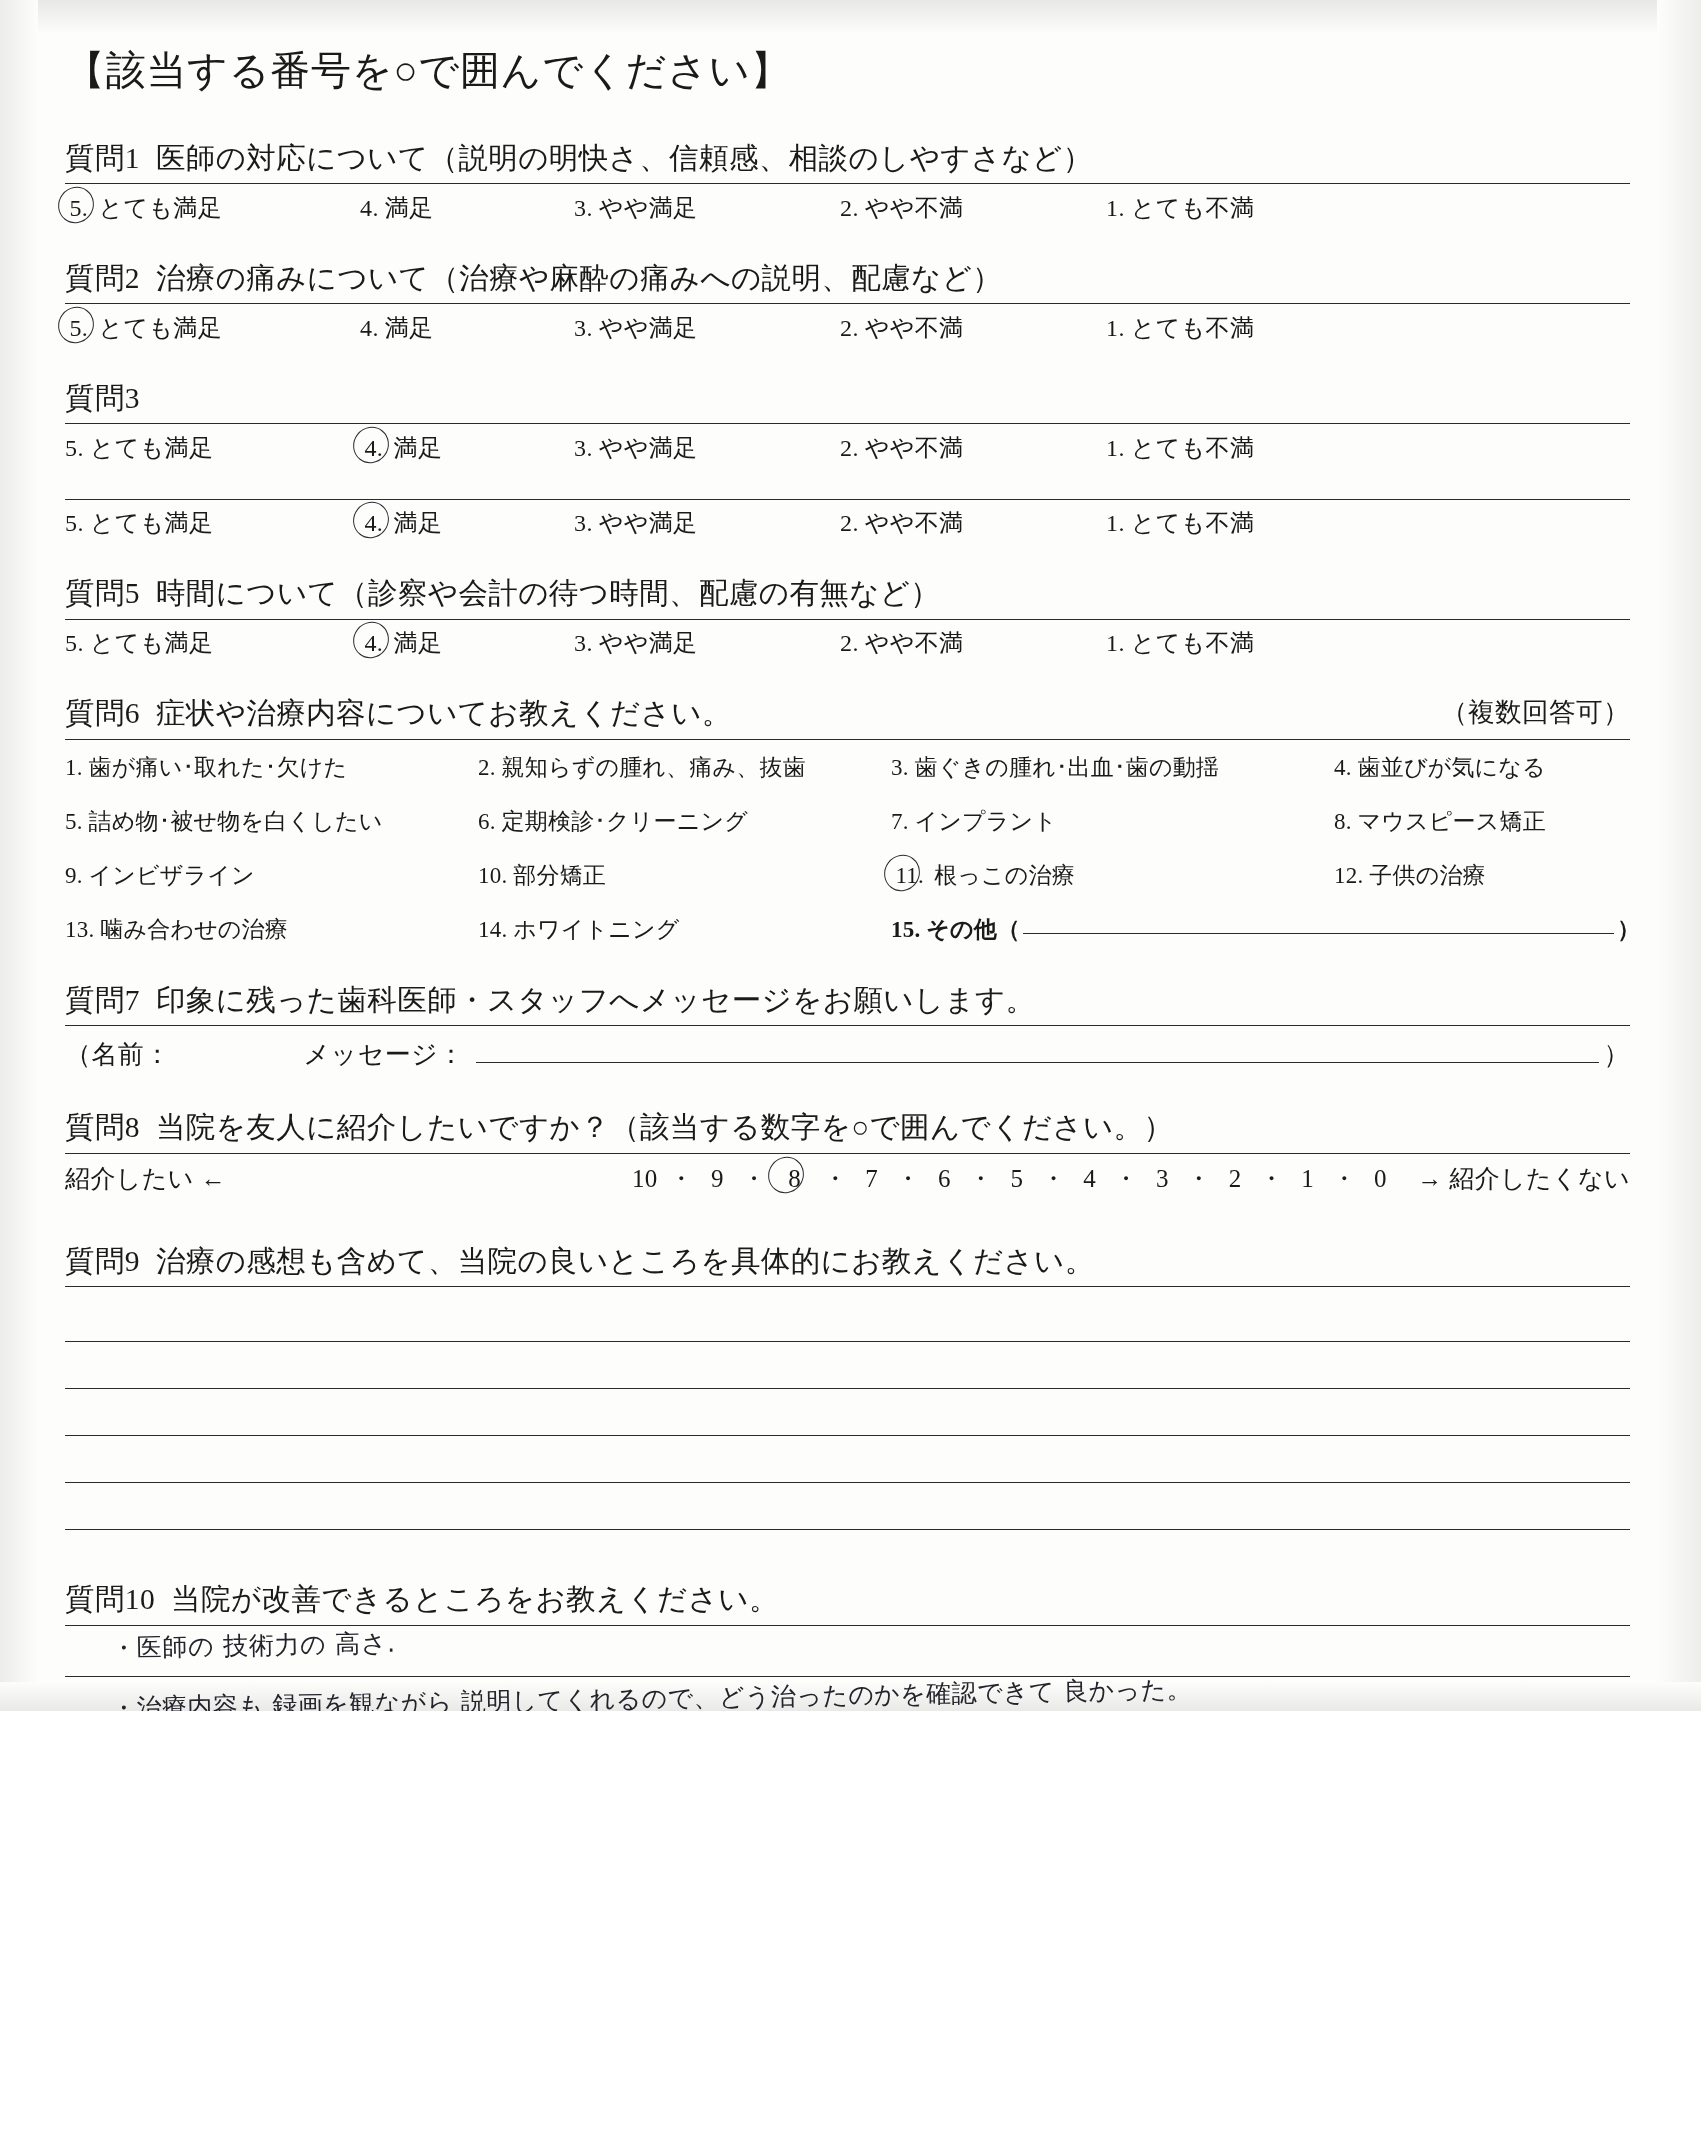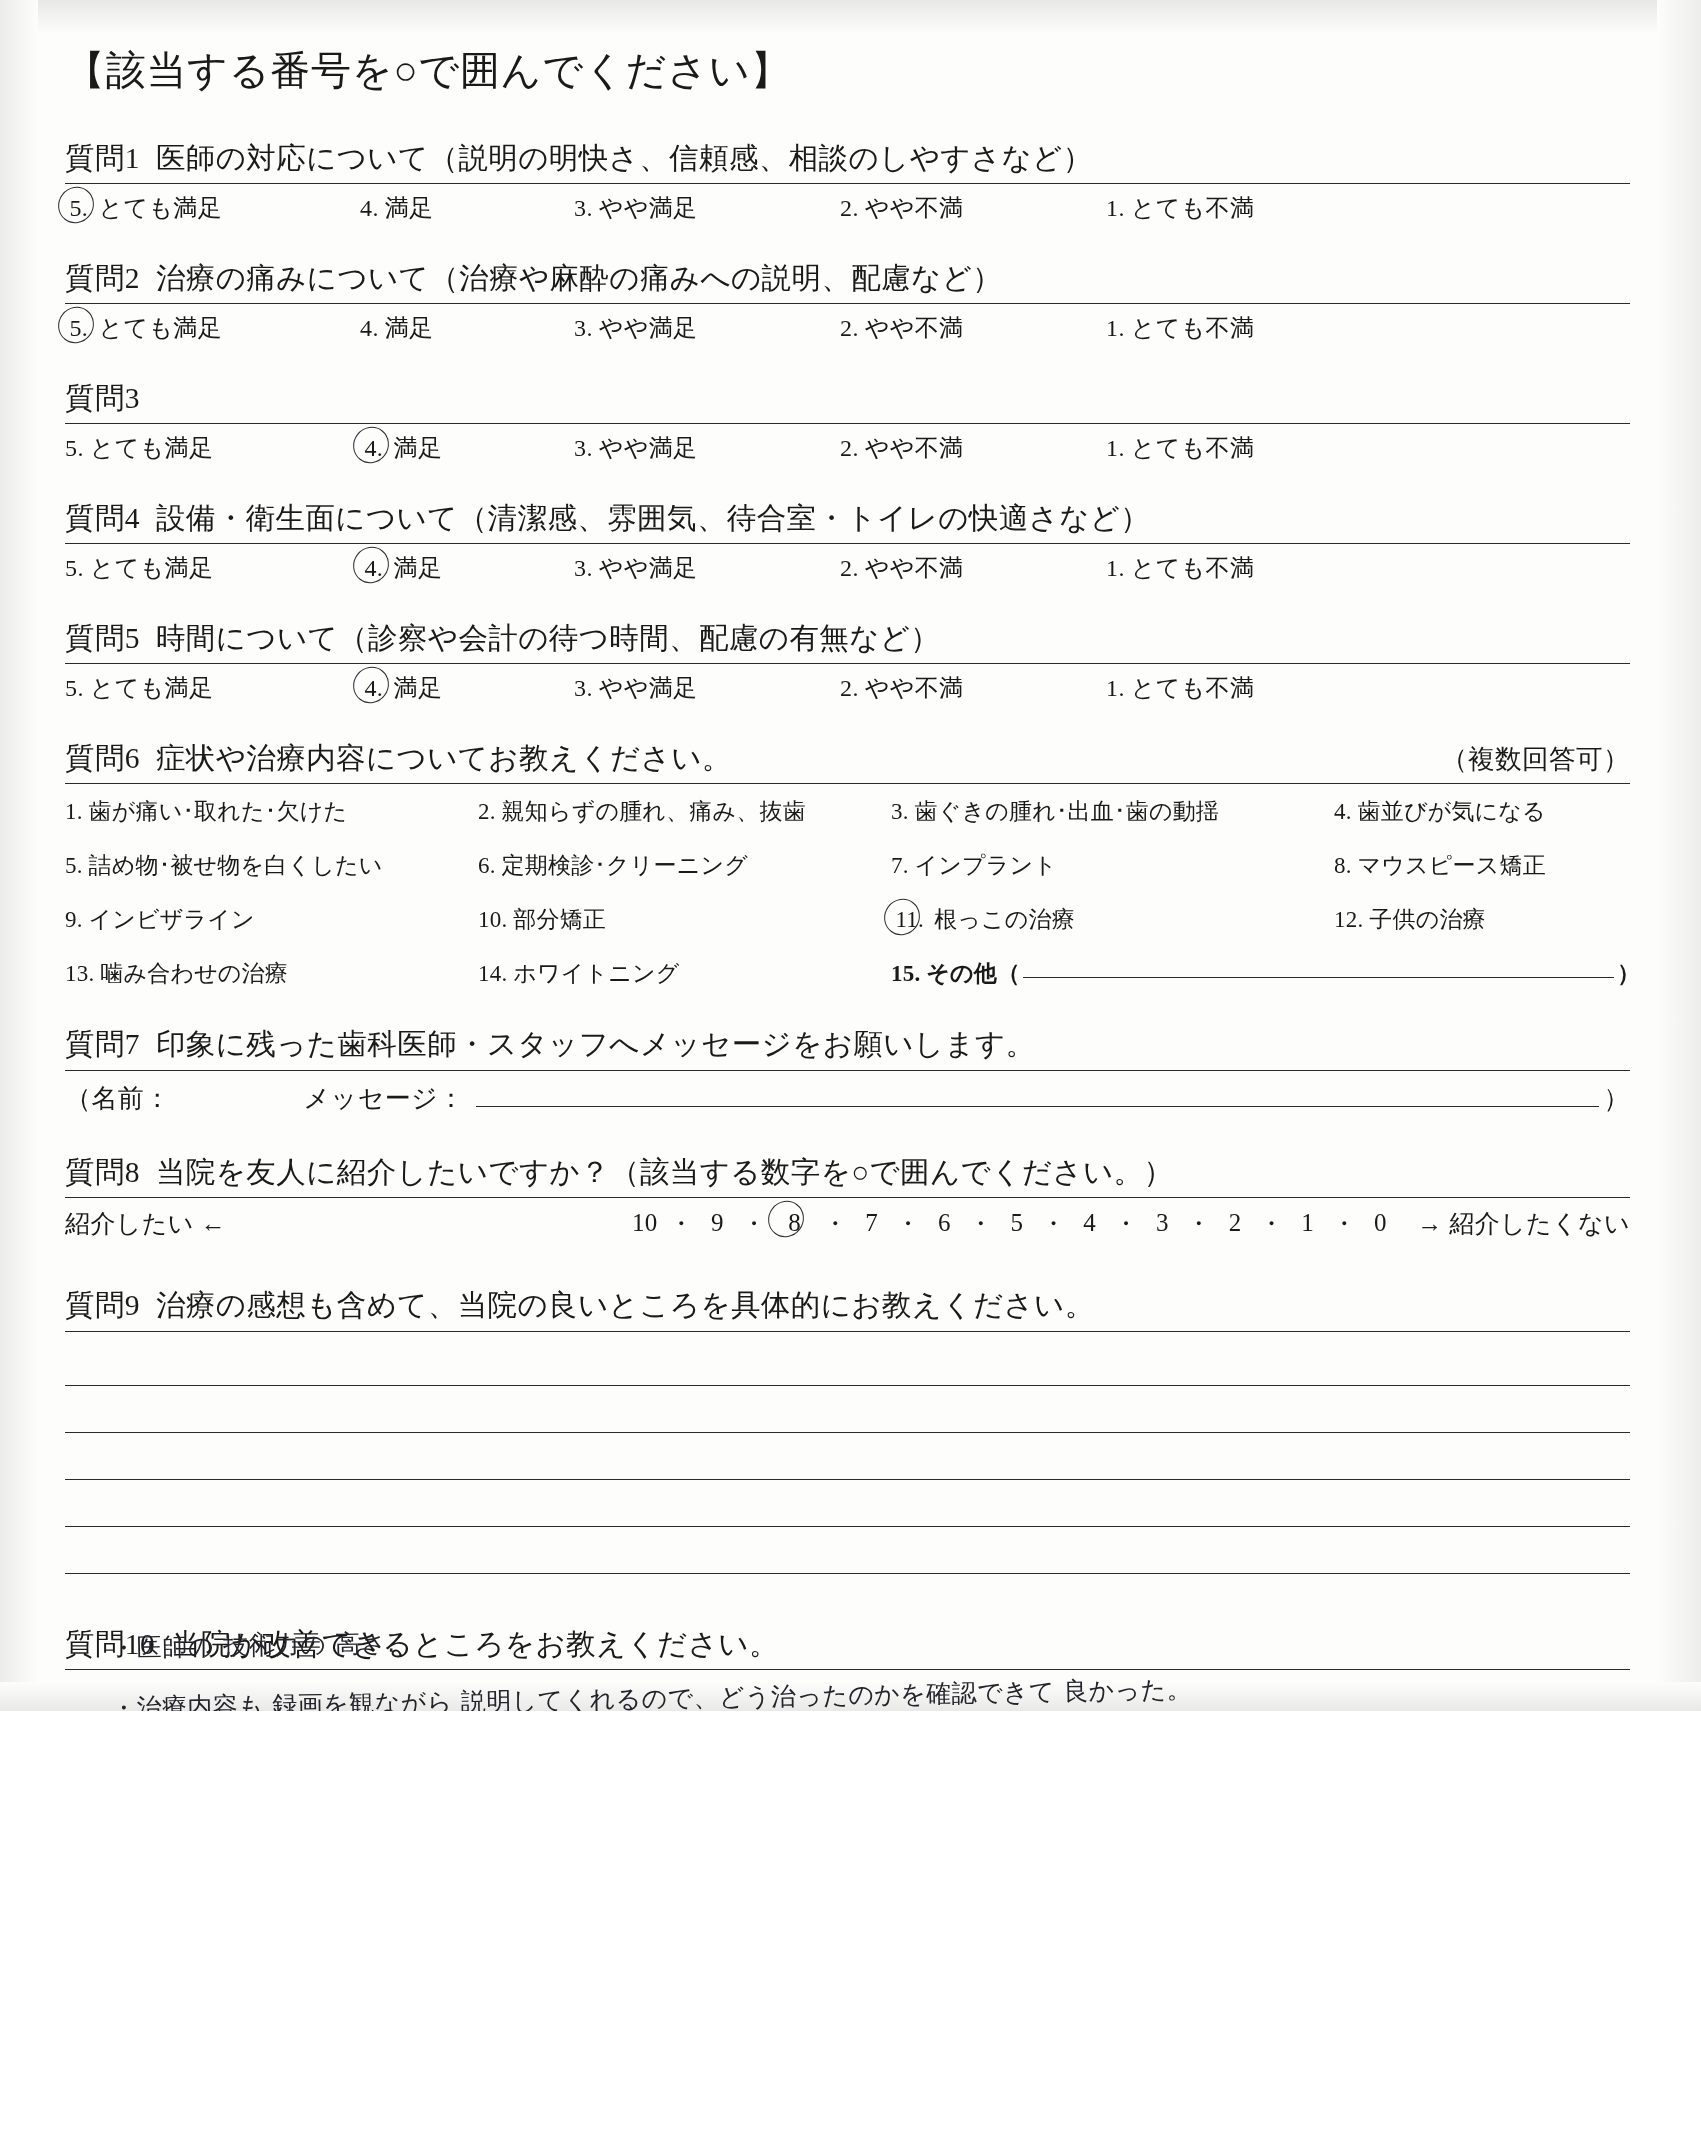--- a/index.html
+++ b/index.html
@@ -58,21 +58,21 @@
   }
 
   .q-block { margin-bottom: 4.4px; }
 
   .q-head {
     font-size: 29.5px;
     letter-spacing: 0.4px;
     white-space: nowrap;
     margin-bottom: 4.4px;
     display: flex;
-    align-items: center;
+    align-items: flex-start;
   }
   .q-label { margin-right: 16px; }
   .q-text { }
   .q-note { margin-left: auto; font-size: 26.6px; }
 
   .rule {
     border-bottom: 1.5px solid #2a2a2a;
     height: 0;
     width: 100%;
   }
@@ -307,24 +307,20 @@
         <span class="scale-opt w5">
             <span class="num">1.</span>
             <span>とても不満</span>
           </span>
       </div>
     </div>
 
     <div class="spacer-sm"></div>
 
     <div class="q-block">
-      <div class="q-head">
-        <span class="q-label">質問4</span>
-        <span class="q-text">設備・衛生面について（清潔感、雰囲気、待合室・トイレの快適さなど）</span>
-      </div>
       <div class="rule"></div>
       <div class="scale-row">
         <span class="scale-opt w1">
             <span class="num">5.</span>
             <span>とても満足</span>
           </span>
         <span class="scale-opt w2">
             <span class="num circled">4.</span>
             <span>満足</span>
           </span>

